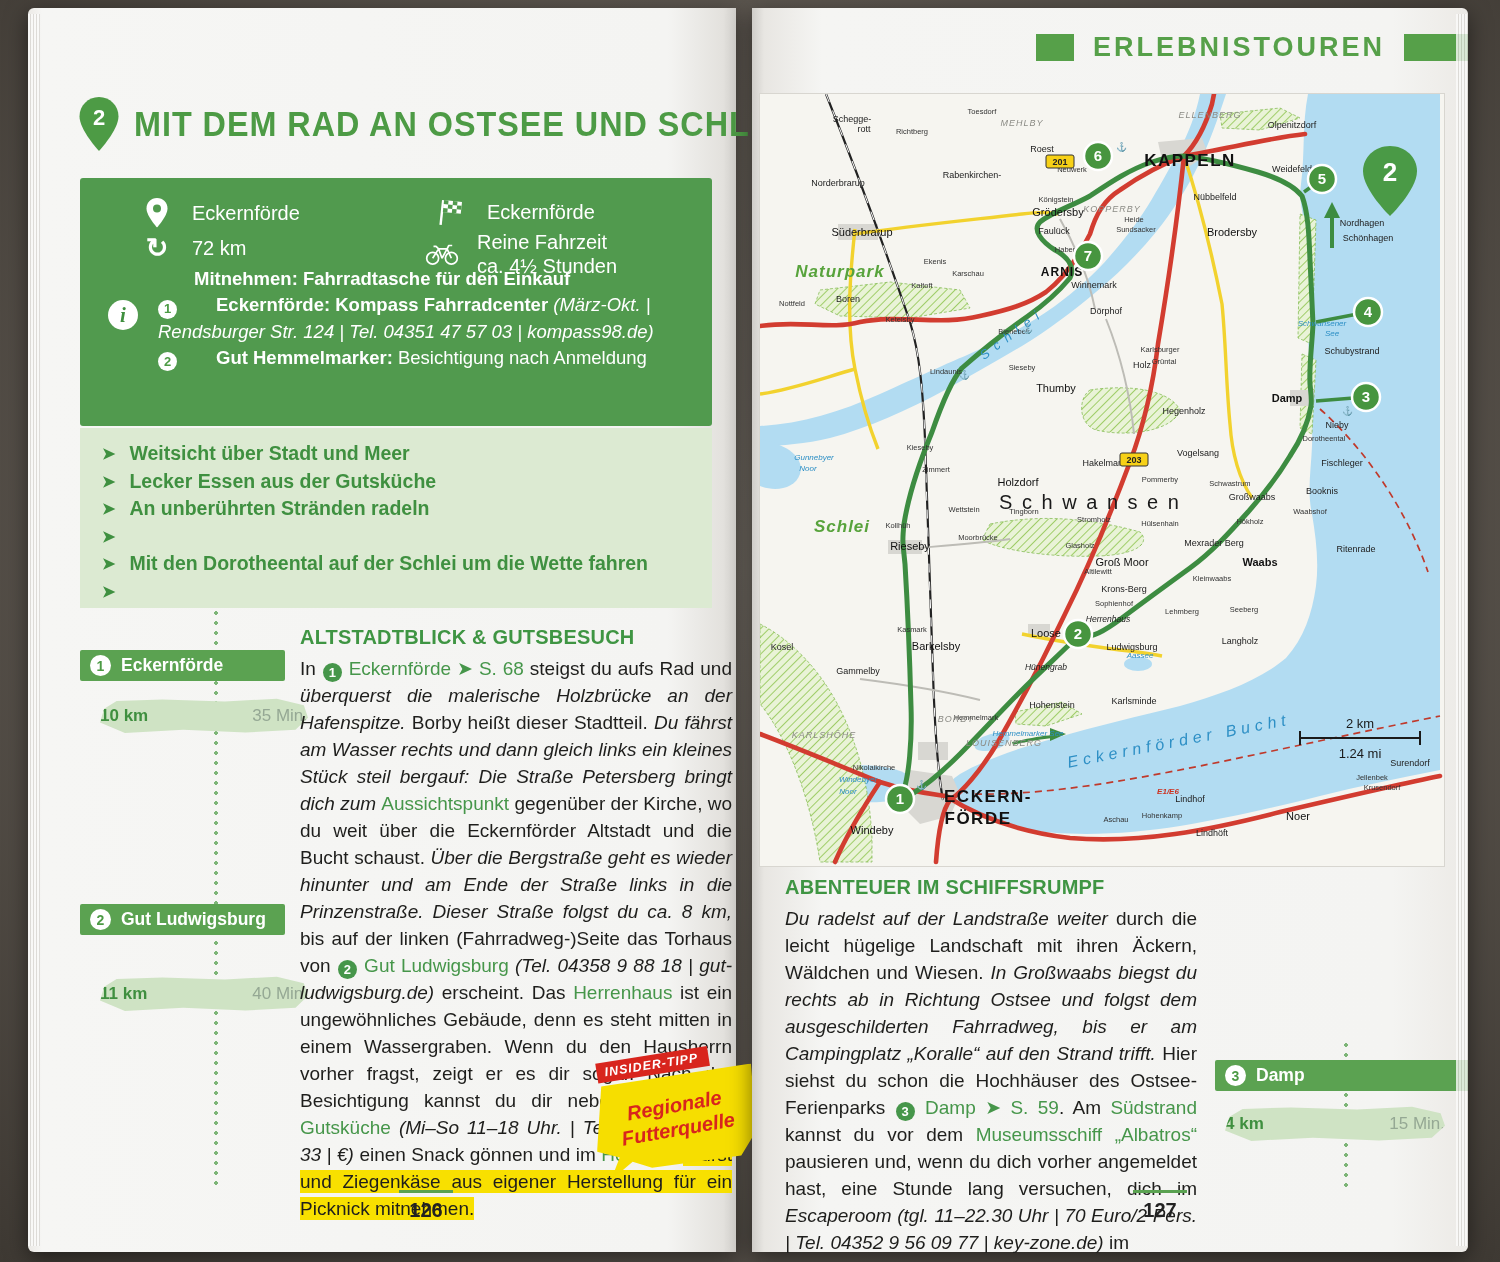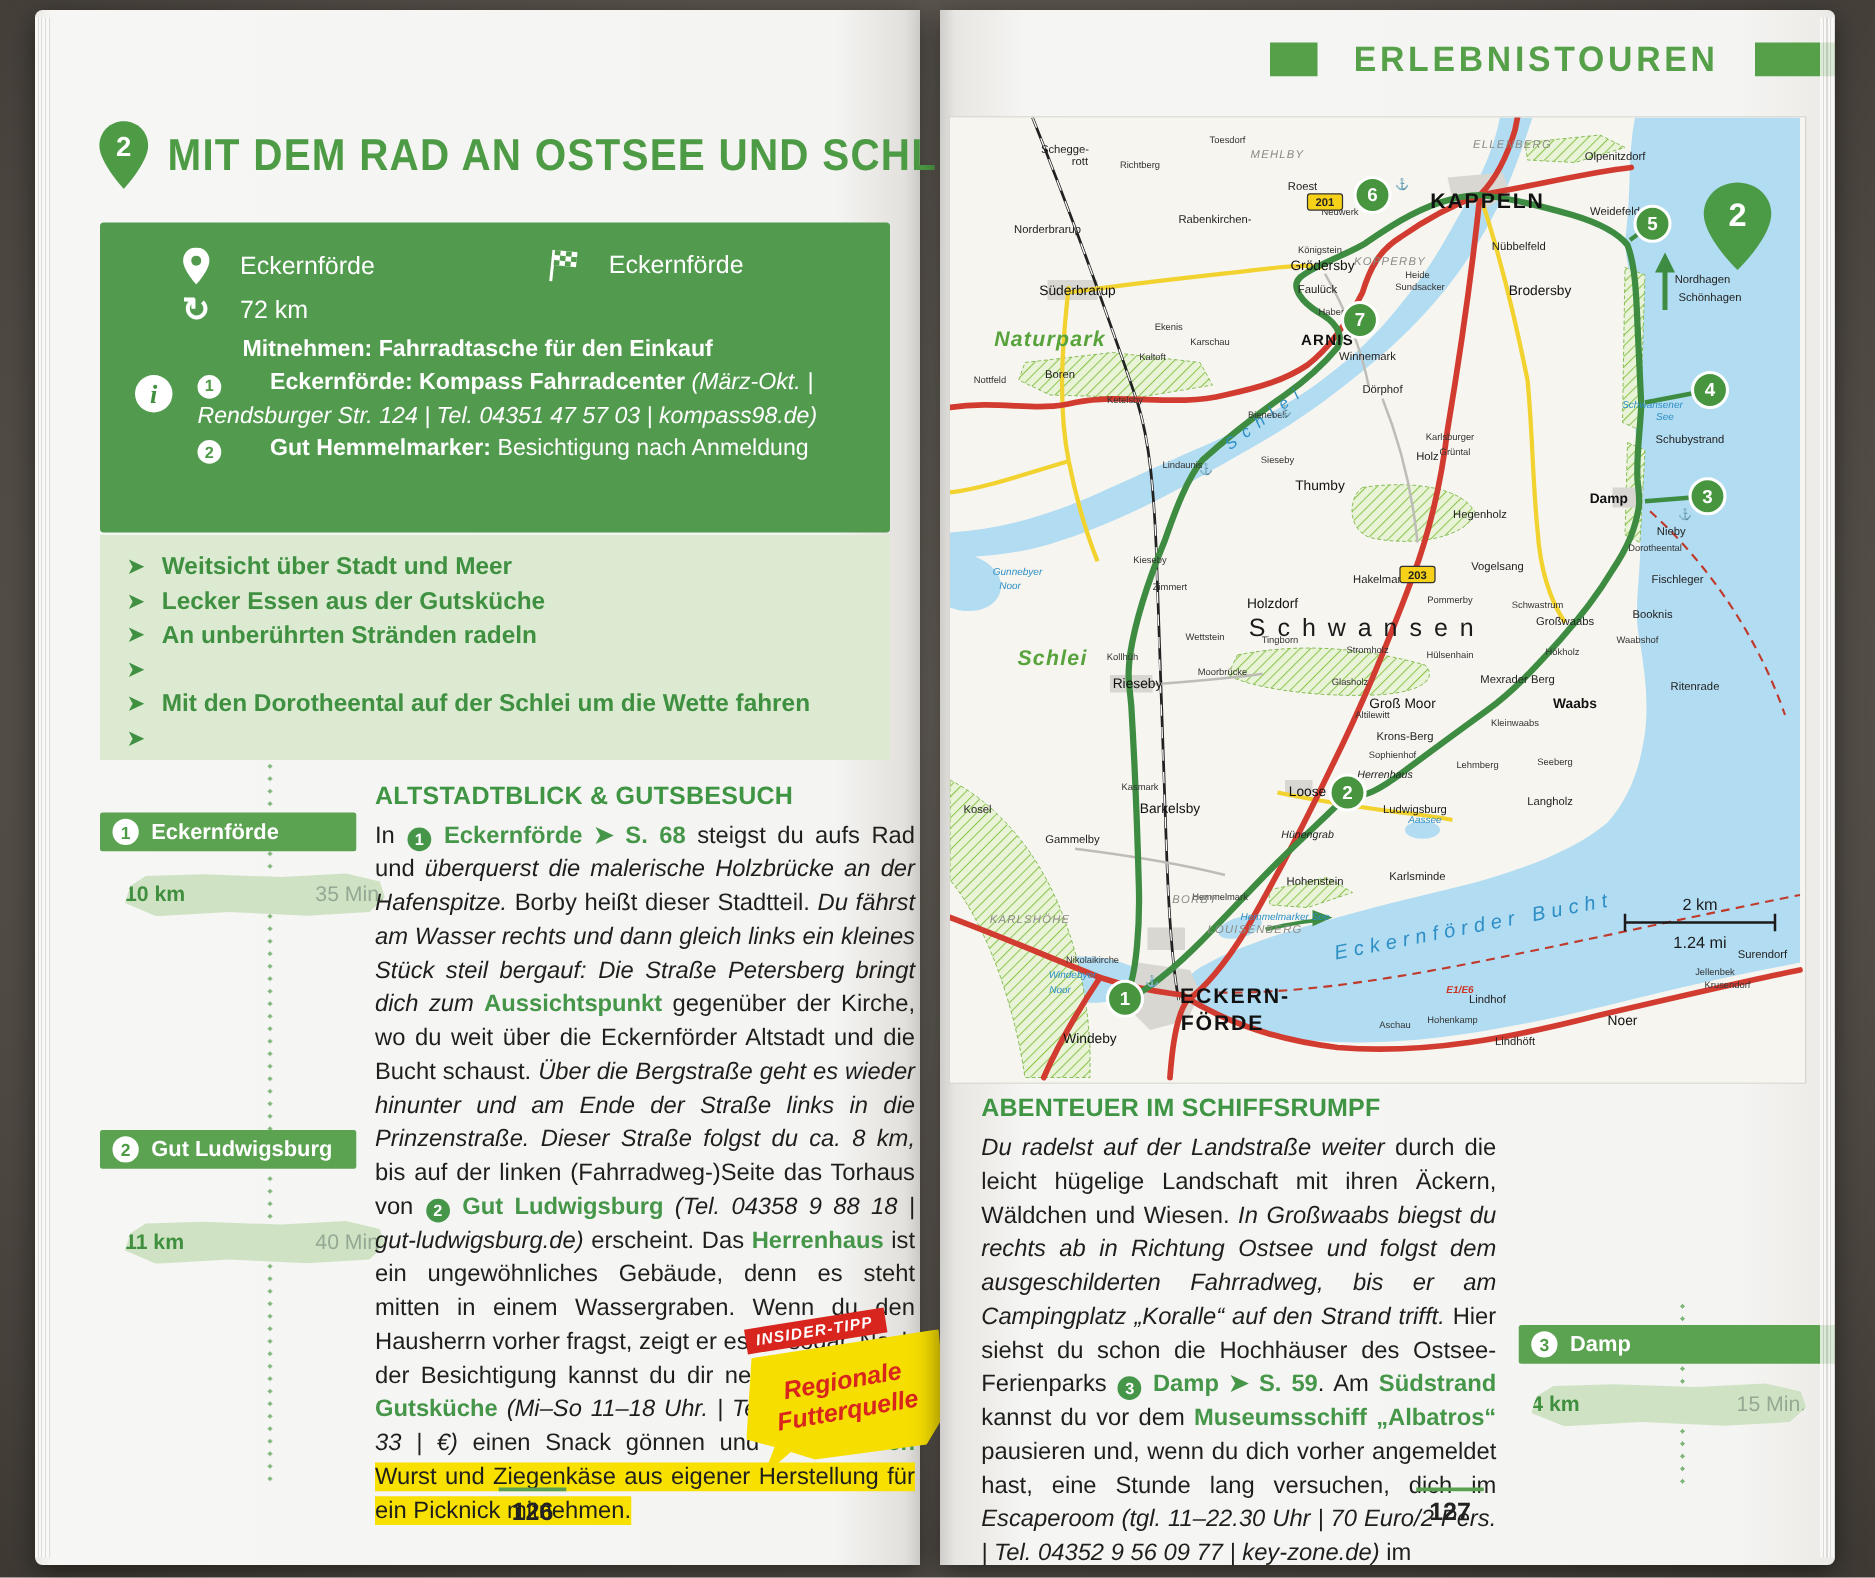--- a/index.html
+++ b/index.html
@@ -46,21 +46,21 @@
   .stop-num{width:21px;height:21px;border-radius:50%;background:#fff;color:#4d9b45;font-size:14px;font-weight:700;display:flex;align-items:center;justify-content:center;}
   .brush{position:absolute;height:36px;background:#cfe3c4;display:flex;align-items:center;justify-content:space-between;gap:16px;font-size:17px;
     clip-path:polygon(2% 30%,8% 8%,30% 4%,60% 10%,85% 2%,98% 20%,100% 55%,94% 88%,70% 96%,40% 88%,12% 97%,0% 68%);}
   .brush .dist{font-weight:700;color:#3f8f3f;}
   .brush .time{color:#95a894;}
 
   .article{position:absolute;text-align:justify;font-size:19px;line-height:27px;color:#1e1e1c;}
   .article h3{margin:0 0 4px 0;font-size:20px;color:#3f9543;letter-spacing:.2px;}
   .seg-p{}
   .seg-i{font-style:italic;}
-  .seg-g{color:#46964a;font-weight:700;}
+  .seg-g{color:#46964a;font-weight:400;}
   .seg-hl{background:#f8e000;box-decoration-break:clone;-webkit-box-decoration-break:clone;padding:1px 0;}
   .seg-num{display:inline-flex;align-items:center;justify-content:center;width:19px;height:19px;border-radius:50%;
     background:#46964a;color:#fff;font-size:13px;font-weight:700;font-style:normal;vertical-align:-2px;margin:0 1px;}
   .seg-bw{font-weight:700;color:#fff;margin-left:36px;}
   .seg-w{color:#fff;}
   .seg-iw{font-style:italic;color:#fff;}
   .seg-numw{display:inline-flex;align-items:center;justify-content:center;width:19px;height:19px;border-radius:50%;
     background:#fff;color:#4d9b45;font-size:13px;font-weight:700;font-style:normal;vertical-align:-2px;margin:0 3px 0 0;}
 
   .tip{position:absolute;left:568px;top:1046px;width:162px;height:130px;transform:rotate(-2deg);}
@@ -69,21 +69,21 @@
   .tip-bubble{position:absolute;left:0;top:12px;width:160px;height:112px;background:#f6de00;
     clip-path:polygon(4% 16%,98% 0%,100% 60%,90% 82%,34% 90%,22% 84%,8% 100%,14% 80%,0% 74%);
     display:flex;align-items:center;justify-content:center;}
   .tip-text{color:#d8251d;font-weight:700;font-style:italic;font-size:20px;line-height:24px;text-align:center;transform:rotate(-8deg);margin-top:-10px;}
 
   .pagefoot{position:absolute;width:80px;text-align:center;}
   .pagefoot .rule{width:54px;height:3px;background:#5aa251;margin:0 auto 6px auto;}
   .pagefoot .num{font-size:20px;font-weight:700;color:#222;}
 
   
-  .rp-header{position:absolute;right:0;top:24px;display:flex;align-items:center;gap:29px;}
+  .rp-header{position:absolute;right:0;top:24px;display:flex;align-items:center;gap:19px;}
   .rp-header .blk1{width:38px;height:27px;background:#56a049;}
   .rp-header .blk2{width:64px;height:27px;background:#56a049;}
   .rp-header .htxt{color:#56a049;font-weight:700;font-size:27px;letter-spacing:3px;transform:scaleY(1.05);}
 
   .map-wrap{position:absolute;left:8px;top:86px;width:684px;height:772px;background:#f6f5f0;box-shadow:0 0 0 1px #d8d6d0;}
   svg text{font-family:"Liberation Sans",sans-serif;text-anchor:middle;}
   .ml-city{font-size:17px;font-weight:700;fill:#111;letter-spacing:1.5px;}
   .ml-citysm{font-size:12px;font-weight:700;fill:#111;letter-spacing:1px;}
   .ml-town{font-size:11px;fill:#111;}
   .ml-townbold{font-size:11px;font-weight:700;fill:#111;}
@@ -141,20 +141,33 @@
             <rect x="6" y="2" width="4.5" height="4" fill="#519a4e"></rect>
               <rect x="15" y="2" width="4.5" height="4" fill="#519a4e"></rect>
             <rect x="10.5" y="6" width="4.5" height="4" fill="#519a4e"></rect>
               <rect x="19.5" y="6" width="4.5" height="4" fill="#519a4e"></rect>
             <rect x="6" y="10" width="4.5" height="4" fill="#519a4e"></rect>
               <rect x="15" y="10" width="4.5" height="4" fill="#519a4e"></rect>
           </g>
         </svg>
       </span>
       <span>Eckernförde</span>
+    </div>
+    <div class="fact" style="left:345px;top:52px;">
+      <span class="ficon">
+        <svg width="40" height="28" viewBox="0 0 40 28">
+          <circle cx="9" cy="19" r="7" fill="none" stroke="#fff" stroke-width="2"></circle>
+          <circle cx="31" cy="19" r="7" fill="none" stroke="#fff" stroke-width="2"></circle>
+          <path d="M9,19 L16,8 L26,8 L31,19 M16,8 L13,5 L10,5 M20,19 L16,8 M20,19 L26,8 M26,8 L28,4 L32,4" fill="none" stroke="#fff" stroke-width="2" stroke-linejoin="round"></path>
+        </svg>
+      </span>
+      <span class="fact-lines">
+        <span>Reine Fahrzeit</span><br>
+        <span>ca. 4½ Stunden</span>
+      </span>
     </div>
     <div class="info-row">
       <div class="info-icon">i</div>
       <div class="info-text">
         <div><span class="seg-bw">Mitnehmen: Fahrradtasche für den Einkauf</span></div>
         <div><span class="seg-numw">1</span><span class="seg-bw">Eckernförde: Kompass Fahrradcenter </span><span class="seg-iw">(März-Okt. | Rendsburger Str. 124 | Tel. 04351 47 57 03 | kompass98.de)</span></div>
         <div><span class="seg-numw">2</span><span class="seg-bw">Gut Hemmelmarker: </span><span class="seg-w">Besichtigung nach Anmeldung</span></div>
       </div>
     </div>
   </div>

